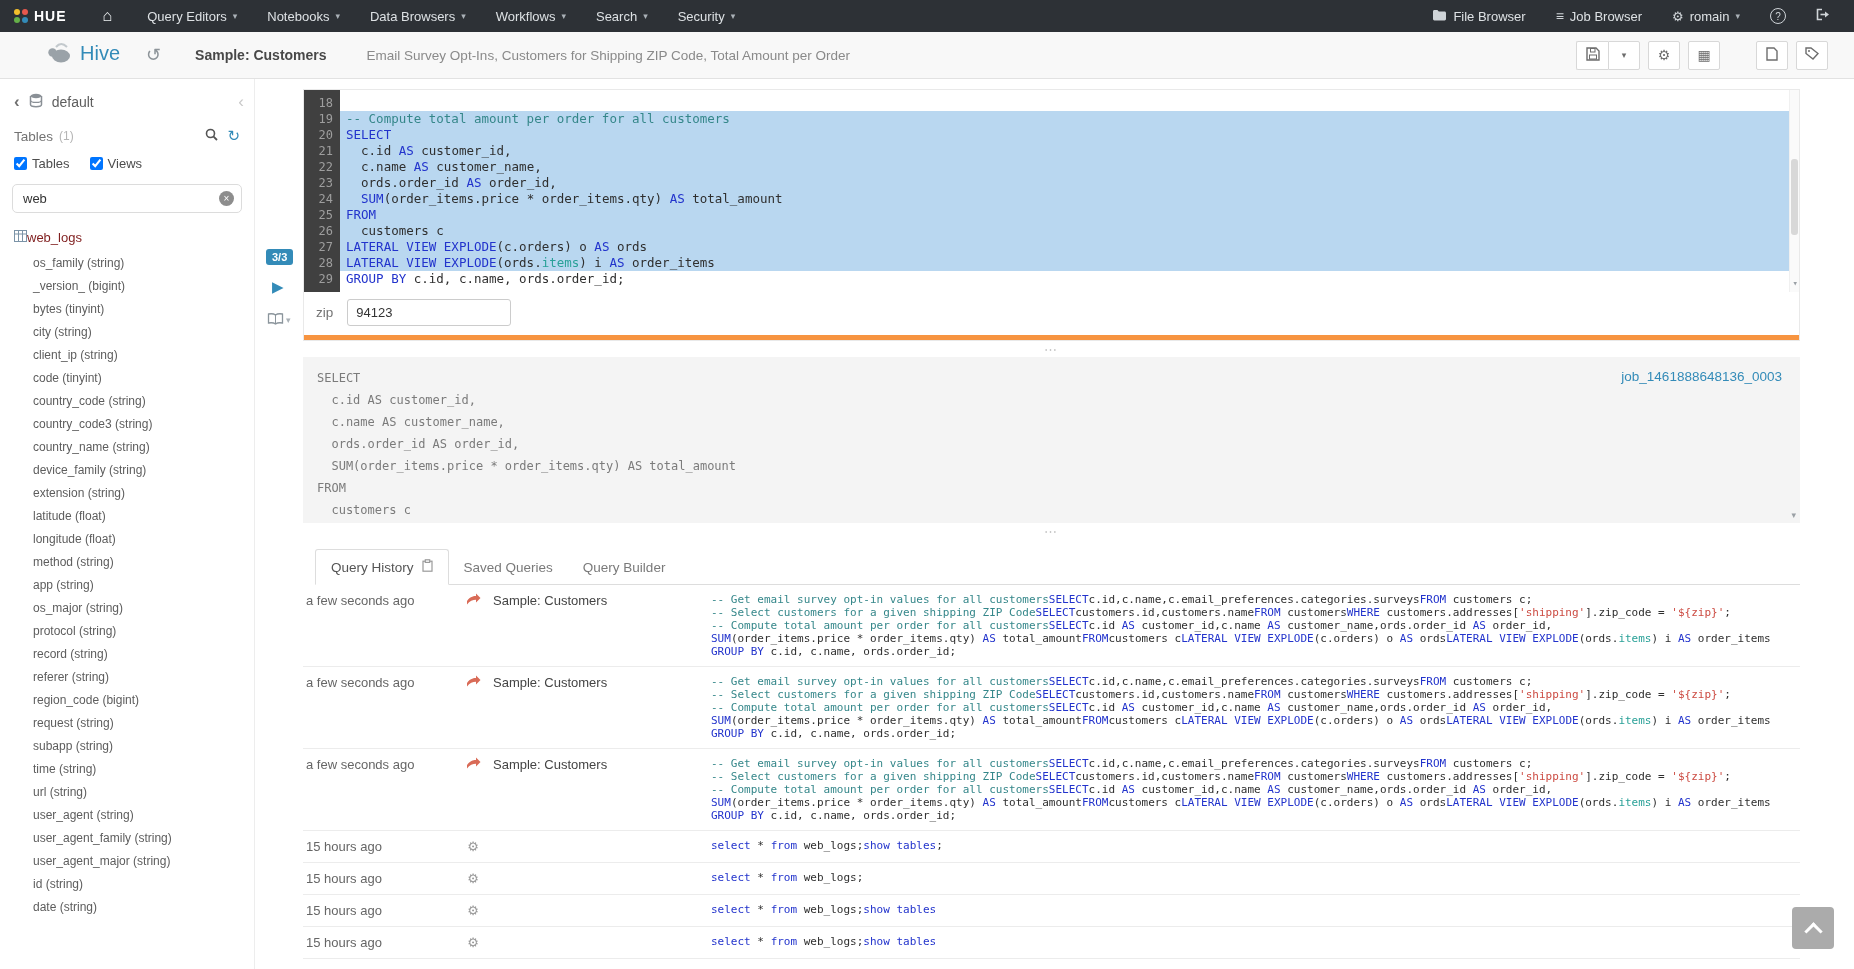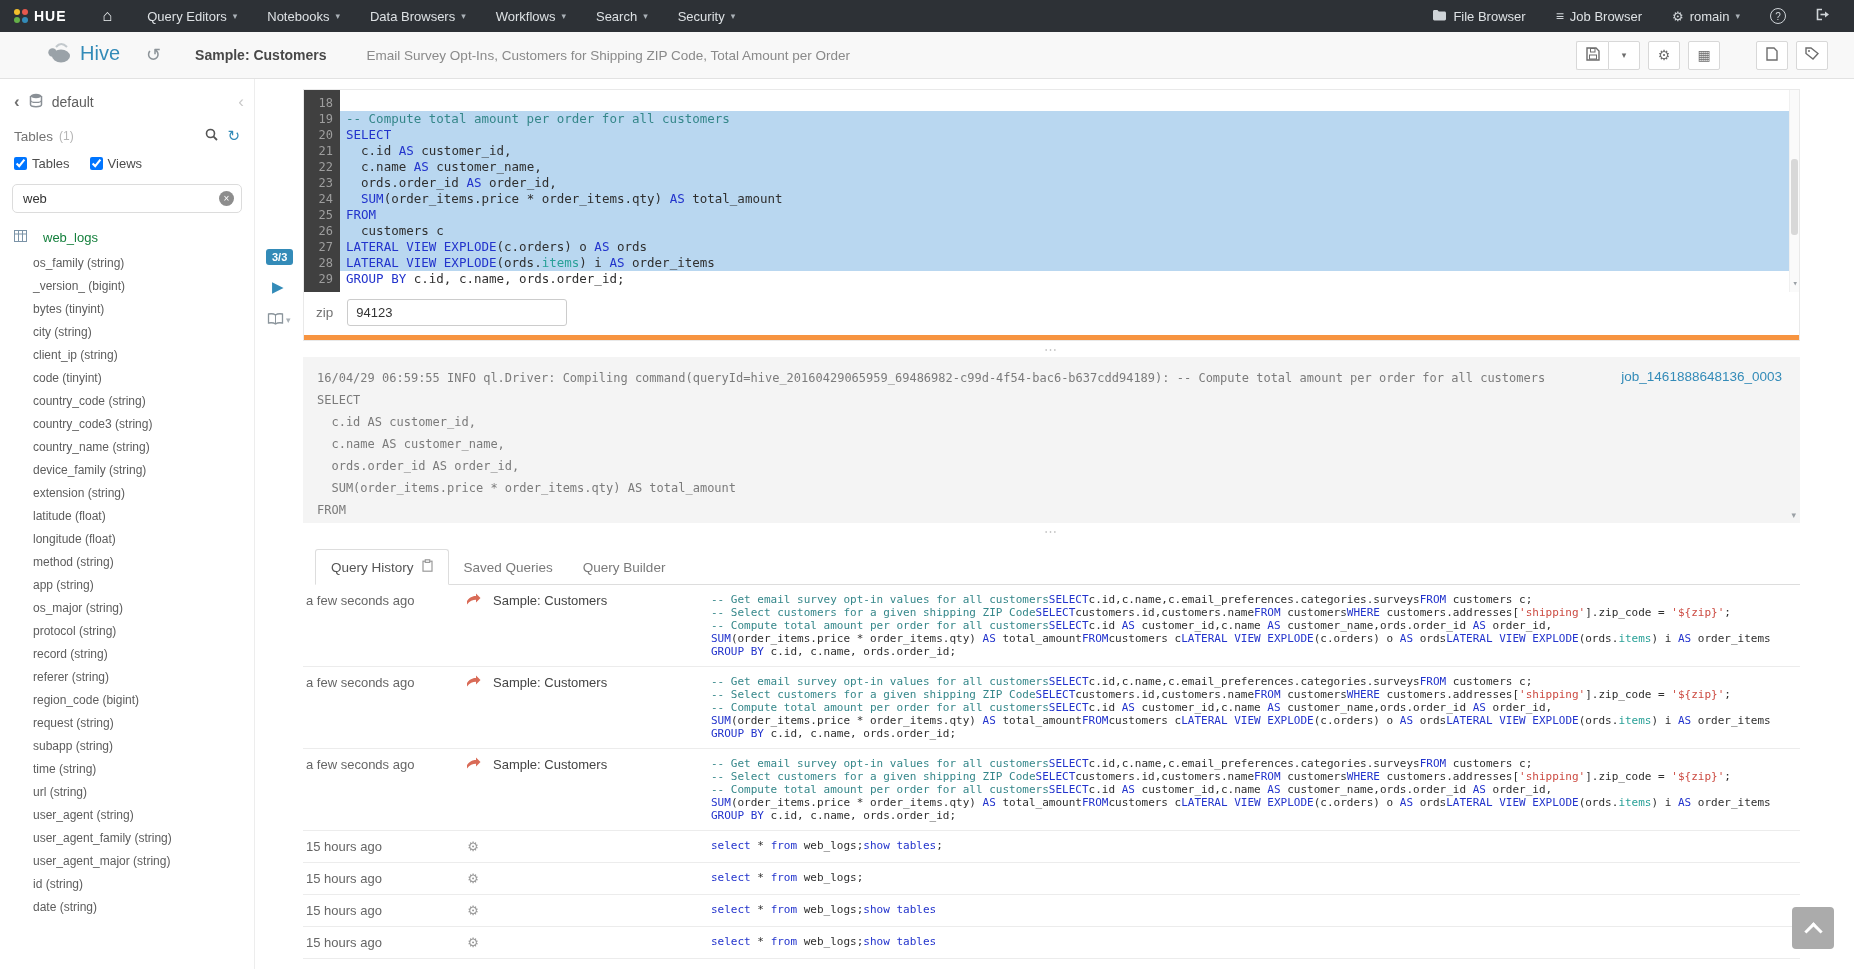--- a/index.html
+++ b/index.html
@@ -42,21 +42,21 @@
 .assist-head .collapse{margin-left:auto;color:#c9c9c9;font-size:17px;cursor:pointer;}
 .tables-row{display:flex;align-items:center;padding:8px 14px 4px;color:#737373;font-size:13.5px;}
 .tables-count{color:#b5b5b5;margin-left:6px;font-size:12px;}
 .tables-icons{margin-left:auto;display:flex;gap:9px;align-items:center;}
 .refresh{color:#338bb8;font-size:15px;cursor:pointer;}
 .checks{display:flex;gap:20px;padding:7px 14px;font-size:13px;color:#4d4d4d;align-items:center;}
 .checks label{display:flex;gap:5px;align-items:center;cursor:pointer;}
 .searchbox{margin:6px 12px 10px;position:relative;}
 .searchbox input{width:100%;height:29px;border:1px solid #dcdcdc;border-radius:5px;padding:0 28px 0 10px;font-size:13px;color:#333;font-family:inherit;outline:none;}
 .clear-btn{position:absolute;right:8px;top:7px;width:15px;height:15px;background:#8d8d8d;color:#fff;border-radius:50%;font-size:10px;display:flex;align-items:center;justify-content:center;cursor:pointer;}
-.table-row{display:flex;align-items:center;gap:16px;padding:7px 14px 4px;font-size:13px;color:#15803d;cursor:pointer;}
+.table-row{display:flex;align-items:center;gap:0;padding:7px 14px 4px;font-size:13px;color:#7f1d1d;cursor:pointer;}
 .cols{padding:3px 0 0 33px;}
 .col-item{font-size:12px;color:#5d5d5d;line-height:23px;white-space:nowrap;cursor:pointer;}
 
 
 .main{flex:1;padding:10px 54px 0 10px;position:relative;overflow:hidden;}
 .snippet{display:flex;}
 .rail{width:38px;position:relative;flex:none;}
 .counter{position:absolute;top:160px;left:1px;background:#338bb8;color:#fff;font-size:11px;font-weight:bold;padding:2px 6px;border-radius:3px;}
 .play-btn{position:absolute;top:189px;left:7px;color:#338bb8;font-size:15px;cursor:pointer;}
 .book-btn{position:absolute;top:222px;left:2px;display:flex;align-items:center;gap:2px;color:#8b959c;cursor:pointer;}
@@ -70,21 +70,21 @@
 .ed-track{position:absolute;right:0;top:0;bottom:0;width:10px;background:#fafafa;border-left:1px solid #f0f0f0;}
 .ed-thumb{position:absolute;right:1px;top:34%;height:38%;width:7px;background:#d8d8d8;border-radius:3px;}
 .scroll-caret{position:absolute;right:1px;bottom:1px;color:#9aa0a5;font-size:9px;}
 .tok-k{color:#2233cc;}
 .tok-c{color:#35878a;}
 .tok-t{color:#2f2f2f;}
 .tok-s{color:#cc4b42;}
 .tok-f{color:#2aa198;}
 .var-row{display:flex;align-items:center;gap:14px;padding:7px 12px 9px;}
 .var-label{color:#737373;font-size:13.5px;}
-.var-input{width:220px;height:27px;border:1px solid #ccc;border-radius:3px;padding:0 8px;font-size:13px;color:#333;font-family:inherit;outline:none;}
+.var-input{width:164px;height:27px;border:1px solid #ccc;border-radius:3px;padding:0 8px;font-size:13px;color:#333;font-family:inherit;outline:none;}
 .progress{height:5px;background:#f79440;}
 .handle{height:16px;display:flex;align-items:center;justify-content:center;color:#b9b9b9;font-size:13px;letter-spacing:2px;margin-left:38px;cursor:row-resize;}
 .log-panel{margin-left:38px;background:#f4f4f4;position:relative;padding:10px 14px;height:166px;overflow:hidden;}
 .log-line{font-family:"DejaVu Sans Mono","Liberation Mono",monospace;font-size:12px;line-height:22px;color:#7b7b7b;white-space:pre;}
 .job-link{position:absolute;top:12px;right:18px;color:#338bb8;font-size:13.5px;text-decoration:none;}
 .tabs-wrap{margin-left:38px;margin-top:10px;padding-left:12px;}
 .tabbar{display:flex;border-bottom:1px solid #ddd;}
 .tab{padding:9px 15px;font-size:13.5px;color:#7a7a7a;cursor:pointer;margin-bottom:-1px;display:flex;align-items:center;gap:8px;}
 .tab.active{background:#fff;border:1px solid #ddd;border-bottom:1px solid #fff;border-radius:3px 3px 0 0;color:#555;}
 .history{margin-left:38px;}
@@ -344,21 +344,20 @@
           <input class="var-input" value="94123" style="">
         </div>
         <div class="progress"></div>
       </div>
     </div>
 
     <div class="handle">⋯</div>
 
     <div class="log-panel">
       <div>
-          <div class="log-line">16/04/29 06:59:55 INFO ql.Driver: Compiling command(queryId=hive_20160429065959_69486982-c99d-4f54-bac6-b637cdd94189): -- Compute total amount per order for all customers</div>
           <div class="log-line">SELECT</div>
           <div class="log-line">  c.id AS customer_id,</div>
           <div class="log-line">  c.name AS customer_name,</div>
           <div class="log-line">  ords.order_id AS order_id,</div>
           <div class="log-line">  SUM(order_items.price * order_items.qty) AS total_amount</div>
           <div class="log-line">FROM</div>
           <div class="log-line">  customers c</div>
         </div>
       <a class="job-link" href="#">job_1461888648136_0003</a>
       <span class="scroll-caret" style="right:4px;bottom:3px;">▾</span>

